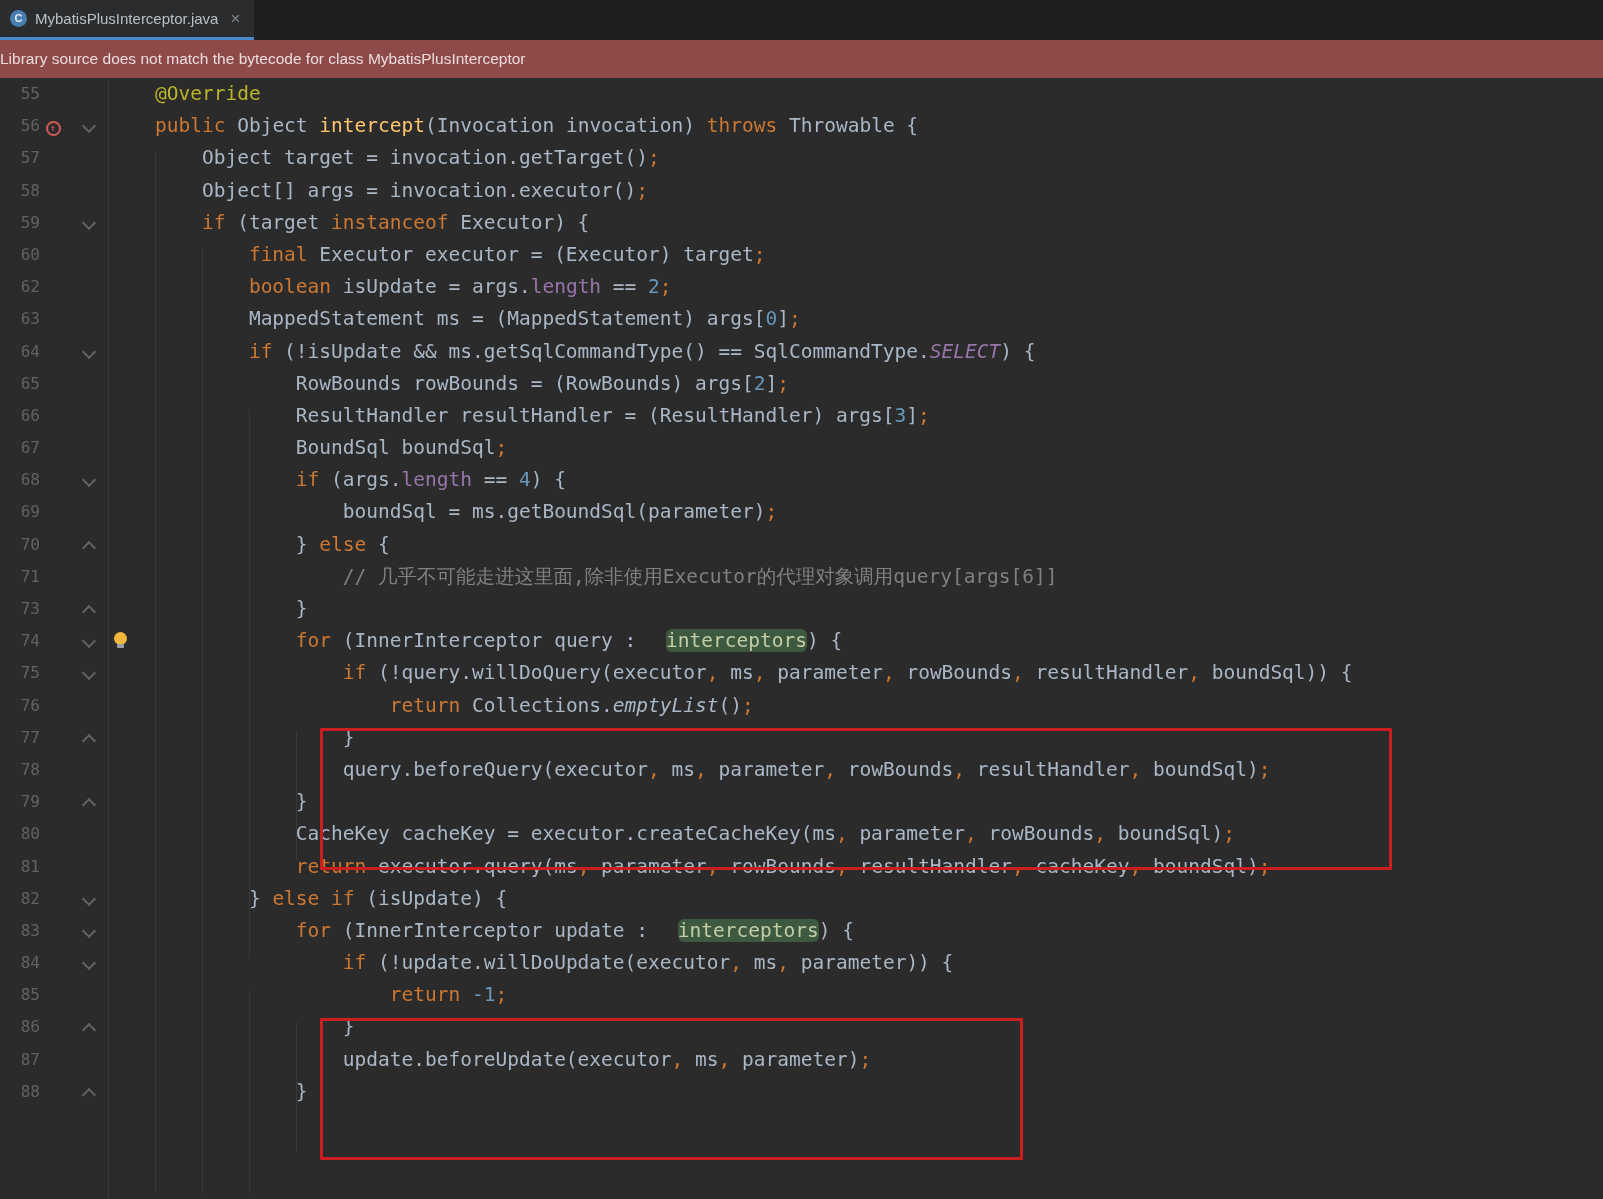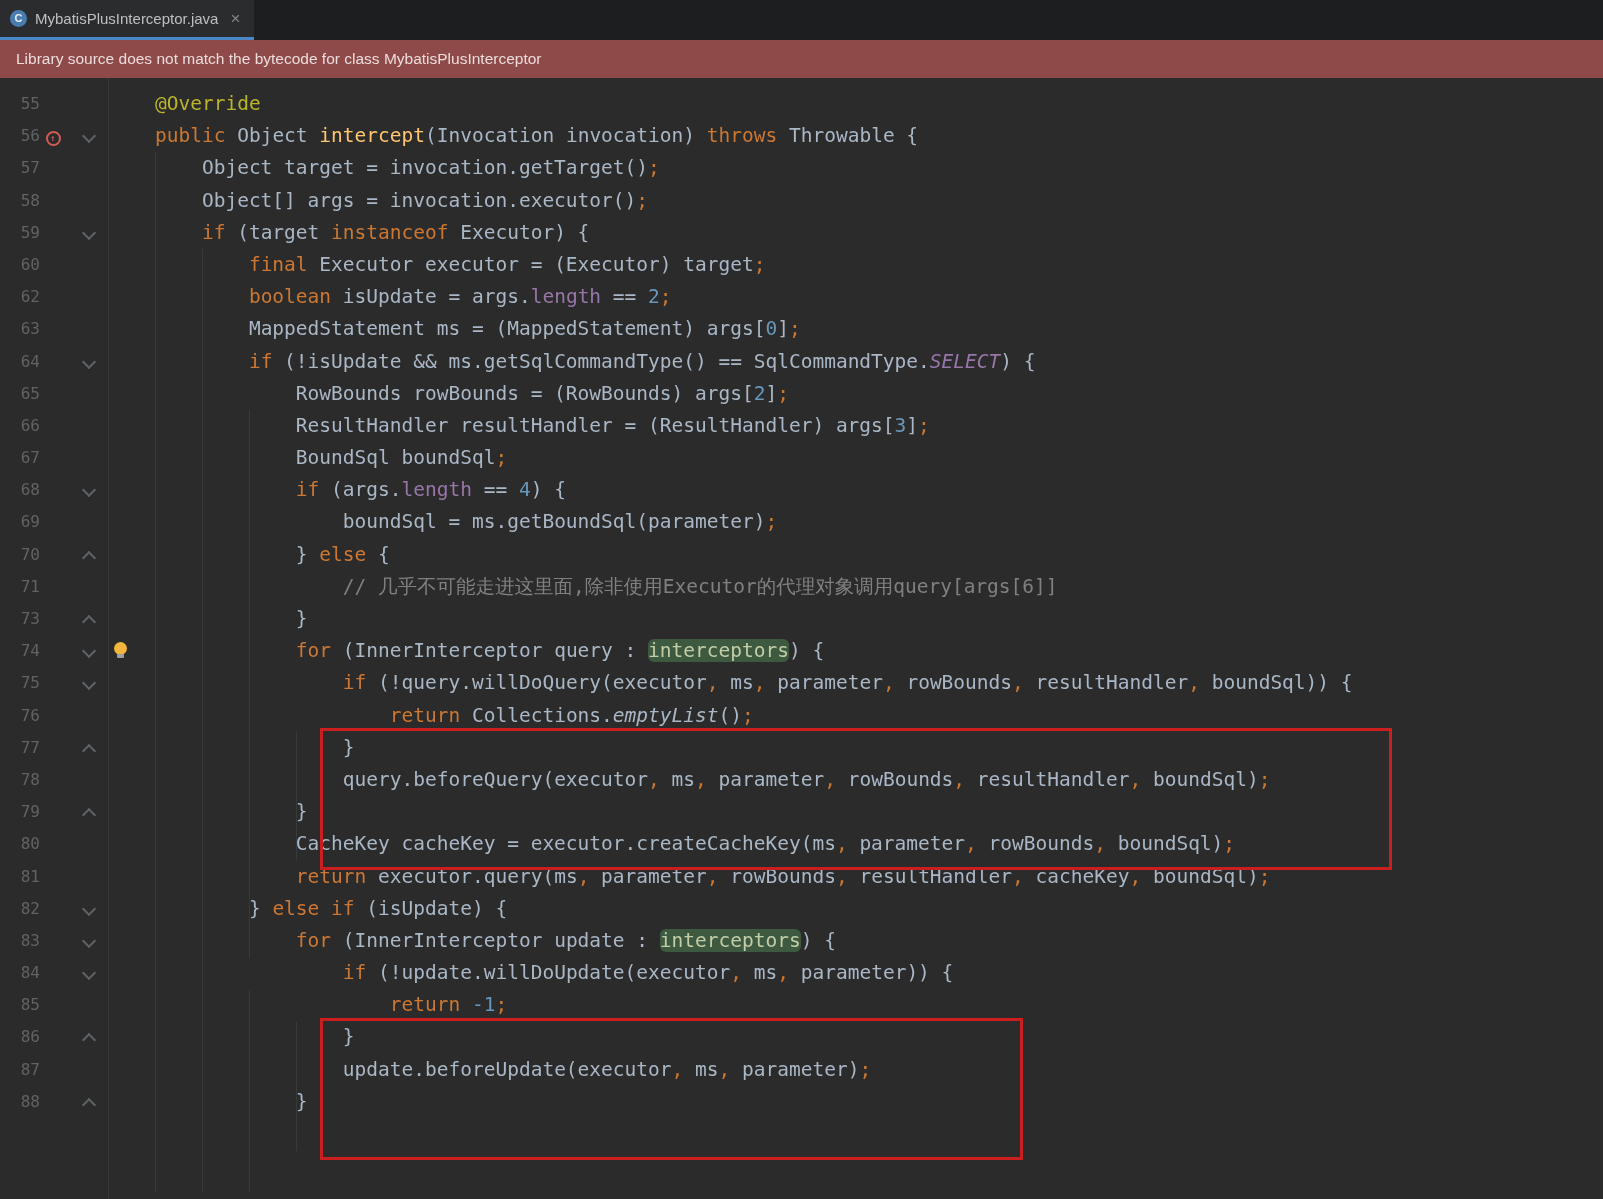--- a/index.html
+++ b/index.html
@@ -4,23 +4,23 @@
 <style>
   html,body{margin:0;padding:0;background:#1c1e1f;}
   .window{position:relative;width:1603px;height:1199px;overflow:hidden;background:var(--bg,#2b2b2b);font-family:"Liberation Sans",sans-serif;}
   
   .tabbar{position:absolute;left:0;top:0;width:100%;height:40px;background:var(--barbg,#1c1e1f);}
   .tab{display:inline-flex;align-items:center;gap:8px;height:37px;padding:0 14px 0 10px;background:var(--tabbg,#2a2c2e);border-bottom:3px solid var(--tabline,#4a88c7);}
   .classicon{display:inline-block;width:17px;height:17px;border-radius:50%;background:var(--classicon,#497db2);color:#e8eef4;font:bold 11px/17px "Liberation Sans",sans-serif;text-align:center;}
   .tabtitle{color:var(--tabtext,#bcc0c3);font-size:15px;}
   .tabclose{color:#848688;font-size:17px;line-height:17px;margin-left:4px;cursor:pointer;}
   
-  .banner{position:absolute;left:0;top:40px;width:100%;height:38px;background:var(--bannerbg,#8d4a49);color:var(--bannertext,#ecdcdc);font-size:15.5px;line-height:38px;padding-left:16px;box-sizing:border-box;}
+  .banner{position:absolute;left:0;top:40px;width:100%;height:38px;background:var(--bannerbg,#8d4a49);color:var(--bannertext,#ecdcdc);font-size:15.5px;line-height:38px;padding-left:0;box-sizing:border-box;}
   
-  .editor{position:absolute;left:0;top:78px;width:100%;height:1121px;background:var(--bg,#2b2b2b);padding-top:10px;box-sizing:border-box;}
+  .editor{position:absolute;left:0;top:78px;width:100%;height:1121px;background:var(--bg,#2b2b2b);box-sizing:border-box;}
   .guttersep{position:absolute;left:108px;top:0;bottom:0;width:1px;background:var(--gutterline,#353738);z-index:0;}
   .guide{position:absolute;width:1px;background:#373a3b;z-index:0;}
   .lines{position:relative;z-index:1;}
   .row{display:flex;height:32.2px;line-height:32.2px;position:relative;}
   .gutter{flex:0 0 108px;width:108px;display:flex;}
   .lnum{width:40px;text-align:right;color:var(--lineno,#606366);font:16px/32.2px "DejaVu Sans Mono",monospace;}
   .gico{width:26px;text-align:center;}
   .gfold{margin-left:auto;width:24px;}
   .chev{display:inline-block;width:8px;height:8px;border-right:2px solid var(--fold,#5f6467);border-bottom:2px solid var(--fold,#5f6467);}
   .chev.down{transform:rotate(45deg);margin-top:10px;}
@@ -30,21 +30,21 @@
   .s-d{color:var(--deftext,#a9b7c6);}
   .s-k{color:var(--keyword,#cc7832);}
   .s-a{color:var(--annotation,#bbb529);}
   .s-m{color:var(--method,#ffc66d);}
   .s-f{color:var(--field,#9876aa);}
   .s-fi{color:var(--field,#9876aa);font-style:italic;}
   .s-n{color:var(--number,#6897bb);}
   .s-c{color:var(--comment,#808080);}
   .s-p{color:var(--punct,#cc7832);}
   .s-di{color:var(--deftext,#a9b7c6);font-style:italic;}
-  .s-hl{color:var(--hltext,#c3cda6);background:var(--hlbg,#3d5a40);border-radius:6px;}
+  .s-hl{color:var(--hltext,#c3cda6);background:var(--hlbg,#3d5a40);border-radius:6px;margin-left:18px;}
   .bulb{position:absolute;left:114px;top:7px;width:13px;height:13px;border-radius:50%;background:var(--bulb,#f2b63c);z-index:2;}
   .bulb::after{content:"";position:absolute;left:3px;top:12px;width:7px;height:4px;background:#9aa0a6;border-radius:1px;}
   .redbox{position:absolute;border:3px solid var(--redbox,#cb1f1f);z-index:3;pointer-events:none;}
 </style>
 </head>
 <body>
 
 <div class="window">
 
   <div class="tabbar">

